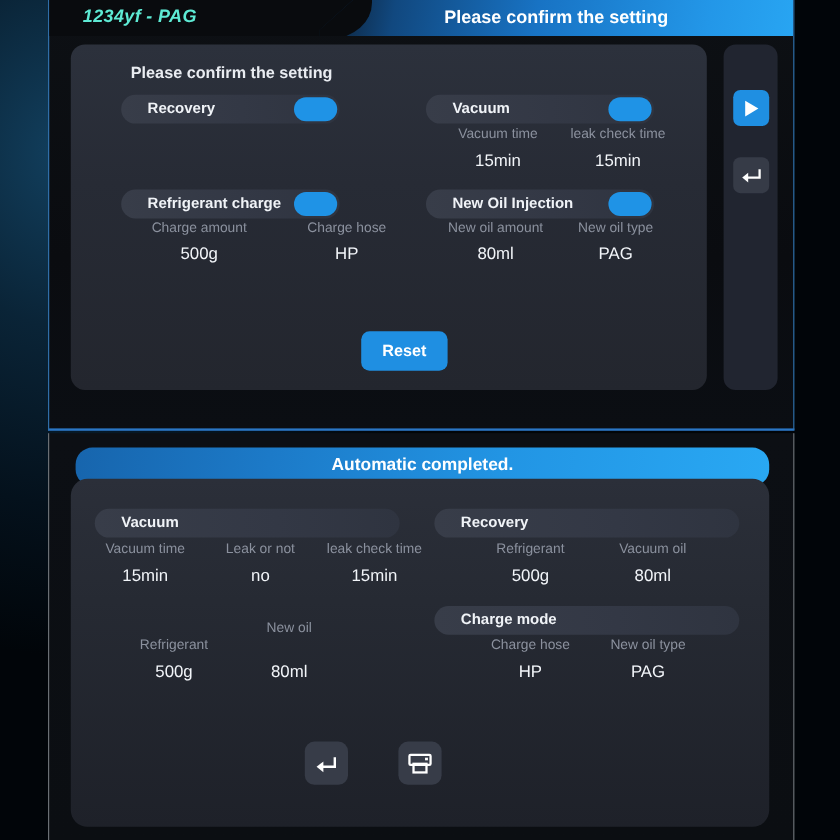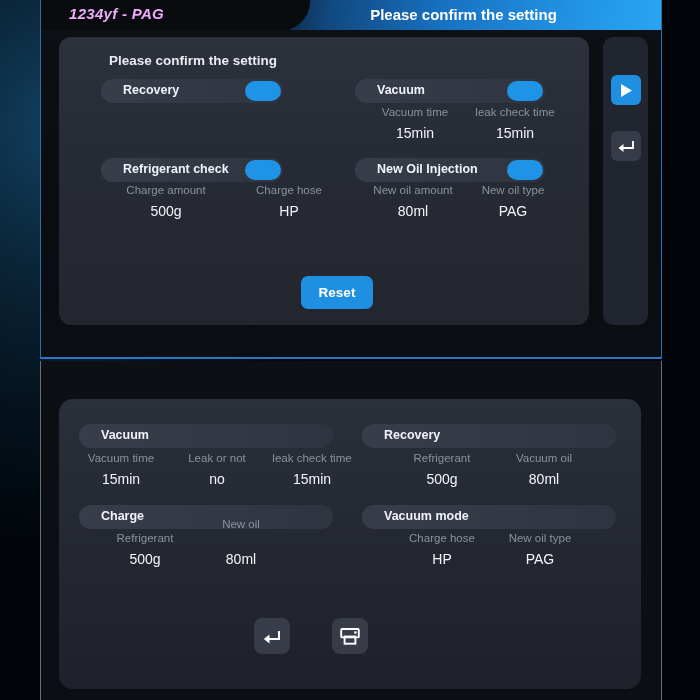--- a/index.html
+++ b/index.html
@@ -53,21 +53,21 @@
     background: #090b0e;
     overflow: hidden;
   }
   .titlebar .model {
     position: absolute;
     left: 28px;
     top: 5px;
     font-size: 15px;
     font-weight: bold;
     font-style: italic;
-    color: #f0abfc;
+    color: #5eead4;
     letter-spacing: .3px;
   }
   .titlebar .bluewrap {
     position: absolute;
     top: 0;
     left: 225px;
     right: 0;
     height: 30px;
     background: linear-gradient(100deg, #0c1a2a 0%, #11487f 16%, #1873c4 46%, #2397e8 82%, #28a5f2 100%);
     border-top-left-radius: 0 0;
@@ -295,21 +295,21 @@
     <div class="sec-title" style="left:50px; top:16px;">Please confirm the setting</div>
 
     <div class="togglerow" style="left:42px; top:42px; width:182px;">
       <div class="tlabel">Recovery</div>
       <div class="knob"></div>
     </div>
 
     <div class="plaintext" style="left:56px; top:91px;margin-top:40px;">Standard</div>
 
     <div class="togglerow" style="left:42px; top:121px; width:182px;">
-      <div class="tlabel">Refrigerant check</div>
+      <div class="tlabel">Refrigerant charge</div>
       <div class="knob"></div>
     </div>
     <div class="fieldlabel" style="left:42px; top:147px; width:130px;">Charge amount</div>
     <div class="fieldvalue" style="left:42px; top:166px; width:130px;">500g</div>
     <div class="fieldlabel" style="left:165px; top:147px; width:130px;">Charge hose</div>
     <div class="fieldvalue" style="left:165px; top:166px; width:130px;">HP</div>
 
     <div class="togglerow" style="left:296px; top:42px; width:190px;">
       <div class="tlabel">Vacuum</div>
       <div class="knob"></div>
@@ -346,20 +346,23 @@
           <polygon points="6.5,6 6.5,14 1.5,10" fill="#ffffff"></polygon>
         </svg>
       </span>
     </div>
   </div>
 
 </div>
 
 <div class="device" id="panel-bottom">
 
+  <div id="bottom-header">
+    <div class="htxt">Automatic completed.</div>
+  </div>
 
   <div id="bottom-card">
 
     <div class="togglerow" style="left:20px; top:25px; width:254px; background:linear-gradient(90deg,#383d49 0%,#333845 60%,#2f3440 100%);">
       <div class="tlabel">Vacuum</div>
     </div>
     <div class="fieldlabel" style="left:12px; top:53px; width:100px;">Vacuum time</div>
     <div class="fieldvalue" style="left:12px; top:72px; width:100px;">15min</div>
     <div class="fieldlabel" style="left:108px; top:53px; width:100px;">Leak or not</div>
     <div class="fieldvalue" style="left:108px; top:72px; width:100px;">no</div>
@@ -367,30 +370,27 @@
     <div class="fieldvalue" style="left:198px; top:72px; width:110px;">15min</div>
 
     <div class="togglerow" style="left:303px; top:25px; width:254px; background:linear-gradient(90deg,#383d49 0%,#333845 60%,#2f3440 100%);">
       <div class="tlabel">Recovery</div>
     </div>
     <div class="fieldlabel" style="left:330px; top:53px; width:106px;">Refrigerant</div>
     <div class="fieldvalue" style="left:330px; top:72px; width:106px;">500g</div>
     <div class="fieldlabel" style="left:432px; top:53px; width:106px;">Vacuum oil</div>
     <div class="fieldvalue" style="left:432px; top:72px; width:106px;">80ml</div>
 
-    <div class="togglerow" style="left:20px; top:106px; width:254px; background:linear-gradient(90deg,#383d49 0%,#333845 60%,#2f3440 100%);">
-      <div class="tlabel">Charge</div>
-    </div>
     <div class="fieldlabel" style="left:36px; top:133px; width:100px;">Refrigerant</div>
     <div class="fieldvalue" style="left:36px; top:152px; width:100px;">500g</div>
     <div class="fieldlabel" style="left:132px; top:119px; width:100px;">New oil</div>
     <div class="fieldvalue" style="left:132px; top:152px; width:100px;">80ml</div>
 
     <div class="togglerow" style="left:303px; top:106px; width:254px; background:linear-gradient(90deg,#383d49 0%,#333845 60%,#2f3440 100%);">
-      <div class="tlabel">Vacuum mode</div>
+      <div class="tlabel">Charge mode</div>
     </div>
     <div class="fieldlabel" style="left:330px; top:133px; width:106px;">Charge hose</div>
     <div class="fieldvalue" style="left:330px; top:152px; width:106px;">HP</div>
     <div class="fieldlabel" style="left:428px; top:133px; width:106px;">New oil type</div>
     <div class="fieldvalue" style="left:428px; top:152px; width:106px;">PAG</div>
   </div>
 </div>
 
 <div class="toolbtn" id="bottom-back-button">
   <span>

